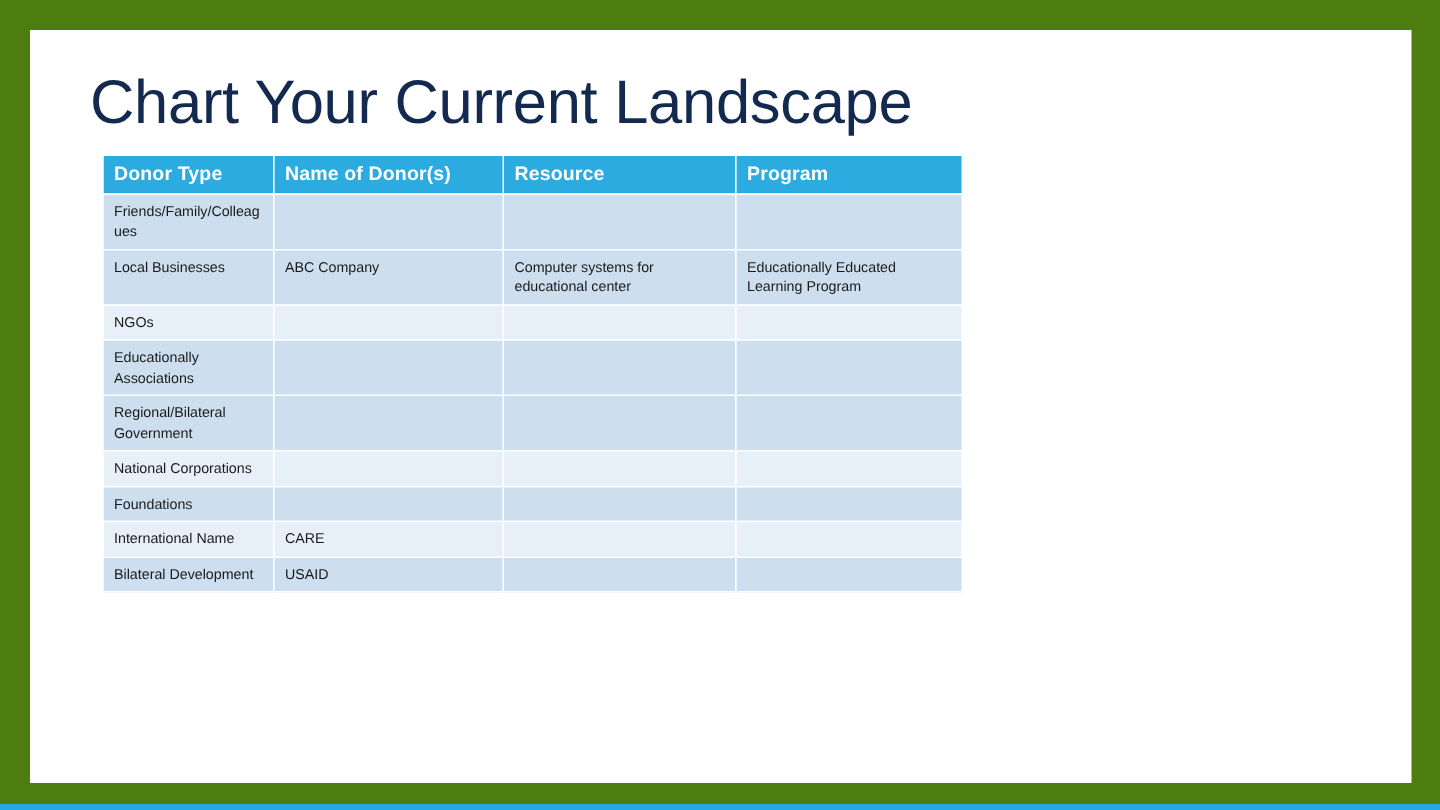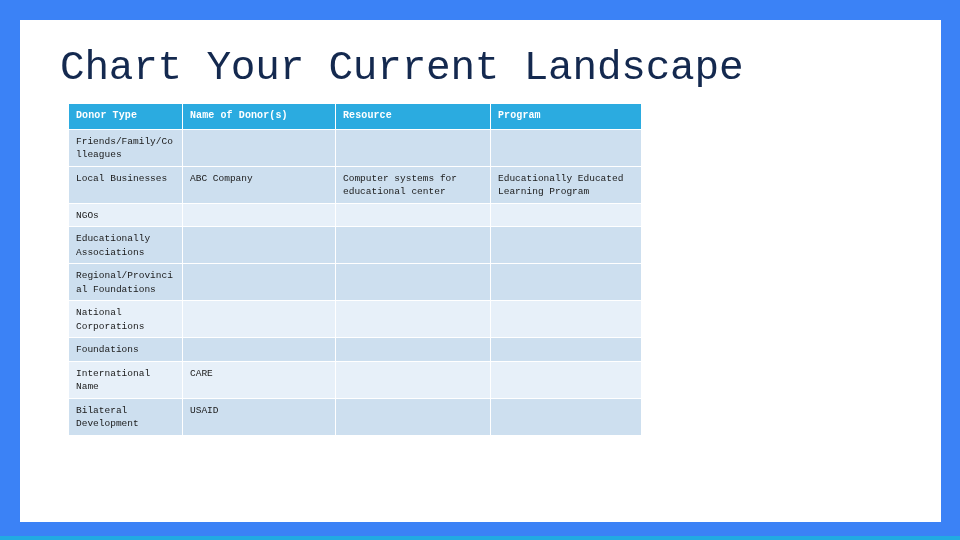--- a/index.html
+++ b/index.html
@@ -10,23 +10,22 @@
     width: 960px;
     height: 540px;
     overflow: hidden;
     font-family: "Liberation Sans", sans-serif;
     background: #22ABE2;
   }
   .slide {
     position: relative;
     width: 960px;
     height: 536px;
-    background: #3b82f6;
+    background: #4d7c0f;
     box-sizing: border-box;
-    font-family: Liberation Mono, monospace;
   }
   .slide-inner {
     position: absolute;
     left: 20px;
     top: 20px;
     width: 921px;
     height: 502px;
     background: #FFFFFF;
     box-sizing: border-box;
   }
@@ -62,21 +61,21 @@
     line-height: 13.5px;
     color: #1A1A1A;
     font-weight: 400;
     word-wrap: break-word;
     overflow-wrap: break-word;
   }
   table.donor-table thead th {
     background: #2BABE0;
     color: #FFFFFF;
     font-weight: bold;
-    font-size: 10px;
+    font-size: 13px;
     text-align: left;
     height: 11px;
     padding: 5px 7px 6px 7px;
     letter-spacing: 0.1px;
   }
   tr.row-dark td {
     background: #CDDFEF;
   }
   tr.row-light td {
     background: #E7F0F9;
@@ -164,21 +163,21 @@
               </td>
               <td>
                 <span class="cell-empty">&nbsp;</span>
               </td>
               <td>
                 <span class="cell-empty">&nbsp;</span>
               </td>
             </tr>
             <tr class="row-dark">
               <td>
-                <span class="cell-line">Regional/Provincial Foundations</span>
+                <span class="cell-line">Regional/Bilateral Government</span>
               </td>
               <td>
                 <span class="cell-empty">&nbsp;</span>
               </td>
               <td>
                 <span class="cell-empty">&nbsp;</span>
               </td>
               <td>
                 <span class="cell-empty">&nbsp;</span>
               </td>

